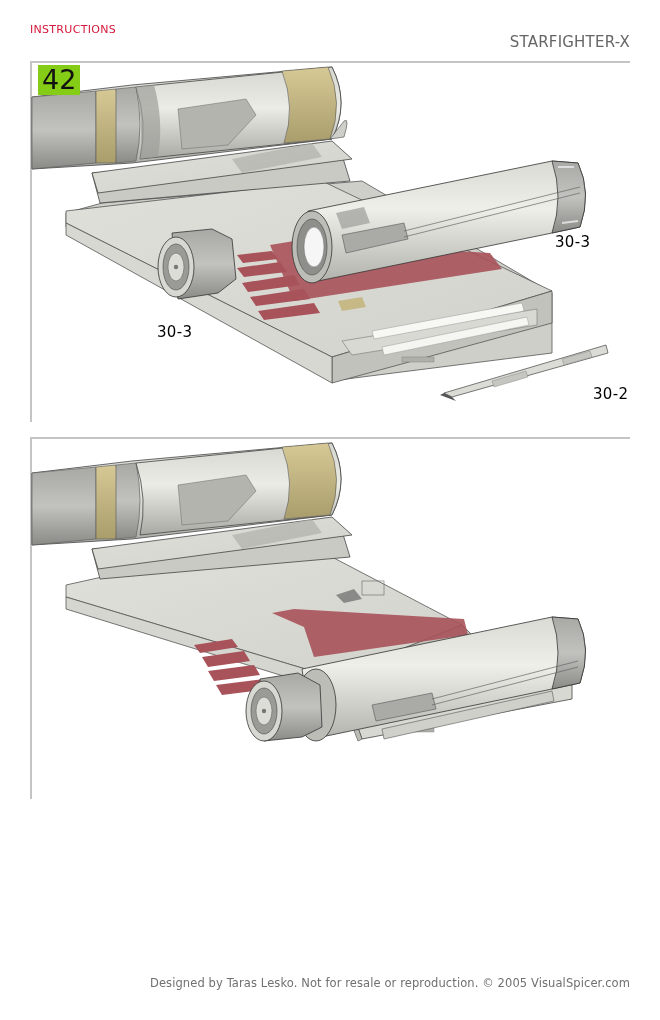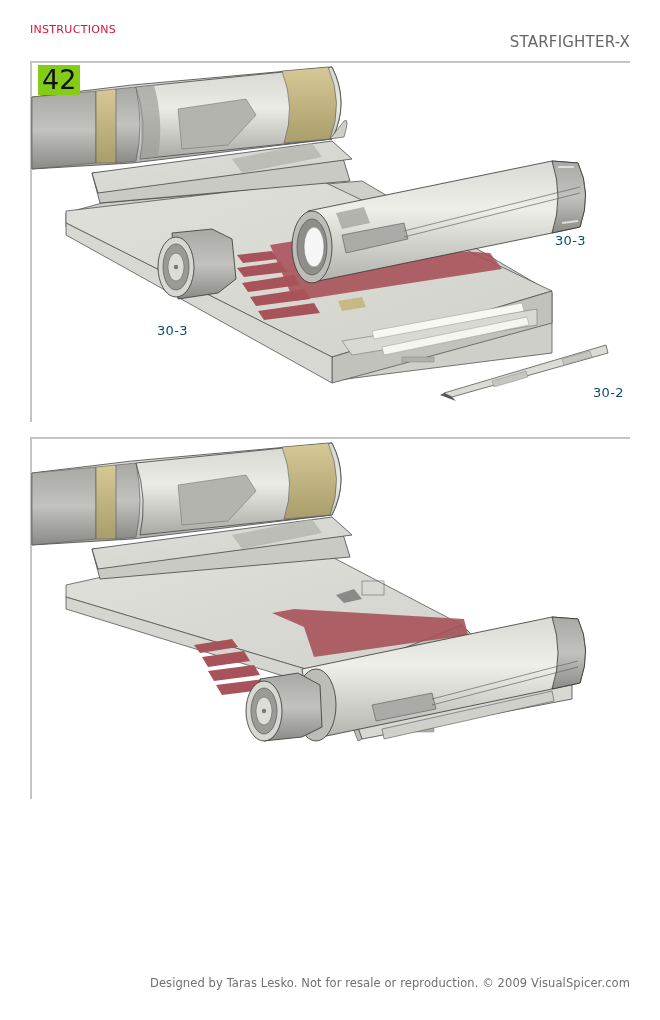--- a/index.html
+++ b/index.html
@@ -26,21 +26,21 @@
 
   .step-number {
     position: absolute; left: 6px; top: 2px;
     font-size: 27px; color: #111111; background: #84cc16;
     padding: 0 4px; line-height: 30px; z-index: 2;
   }
 
   .illus { position: absolute; left: 0; top: 0; width: 600px; height: 360px; overflow: visible; }
 
   .part-label {
-    position: absolute; font-size: 13px; color: #0c4a6e; letter-spacing: 0.3px;
+    position: absolute; font-size: 15px; color: #000000; letter-spacing: 0.3px;
     z-index: 3;
   }
 
   .footer {
     position: absolute; right: 30px; top: 976px;
     font-size: 11.5px; color: #707070; letter-spacing: 0.1px;
   }
 </style>
 </head>
 <body>
@@ -185,13 +185,13 @@
     <ellipse cx="284" cy="266" rx="20" ry="36" fill="#bdbdb8" stroke="#333" stroke-width="0.8"></ellipse>
 
     <path d="M228,240 L266,234 L288,246 L290,288 L270,298 L232,302 Z" fill="url(#cylDark)" stroke="#333" stroke-width="0.8"></path>
     <ellipse cx="232" cy="272" rx="18" ry="30" fill="#d8d8d2" stroke="#333" stroke-width="0.8"></ellipse>
     <ellipse cx="232" cy="272" rx="13" ry="23" fill="#9a9a96" stroke="#444" stroke-width="0.6"></ellipse>
     <ellipse cx="232" cy="272" rx="8" ry="14" fill="#ddddd7" stroke="#555" stroke-width="0.5"></ellipse>
     <circle cx="232" cy="272" r="2.2" fill="#777"></circle>
   </svg>
 </div>
 
-<div class="footer">Designed by Taras Lesko. Not for resale or reproduction. © 2009 VisualSpicer.com</div>
+<div class="footer">Designed by Taras Lesko. Not for resale or reproduction. © 2005 VisualSpicer.com</div>
 
 </body></html>

